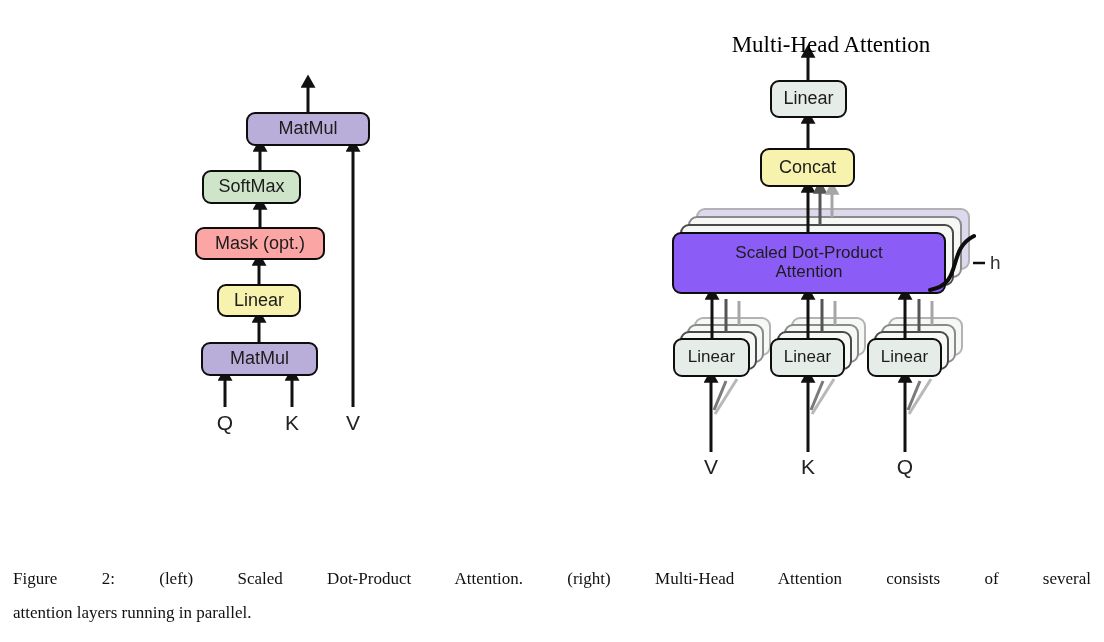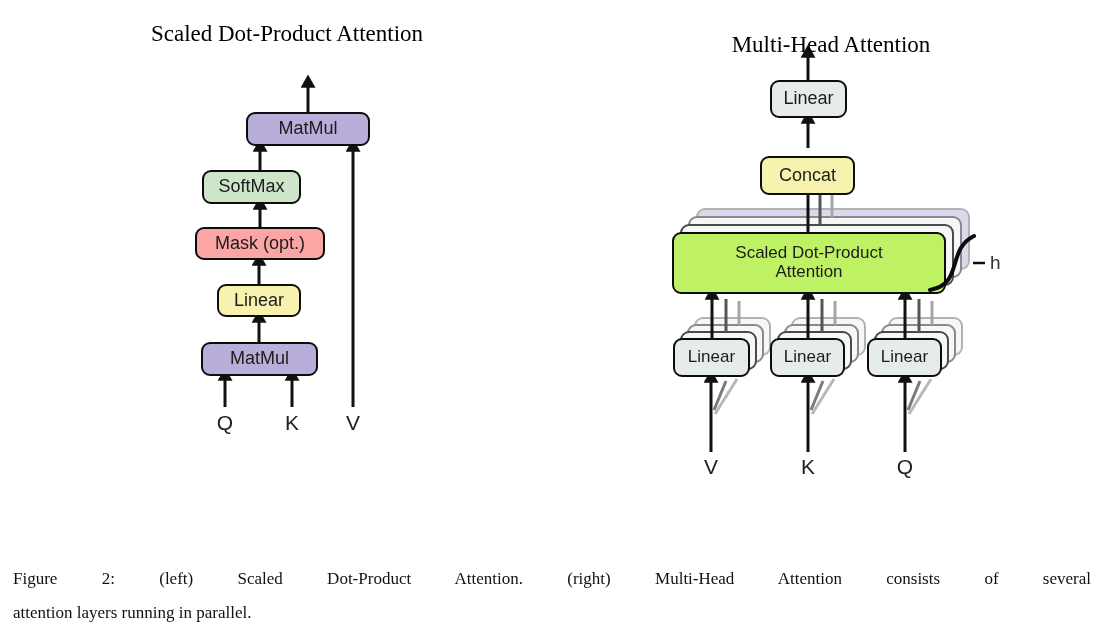--- a/index.html
+++ b/index.html
@@ -22,21 +22,20 @@
            font-family:"Liberation Serif",serif;font-size:17px;color:#111;}
   .cap1{top:569px;text-align:justify;text-align-last:justify;}
   .cap2{top:603px;text-align:left;}
   .hlabel{position:absolute;z-index:6;font-size:19px;color:#333;}
 </style>
 </head>
 <body>
 
 <div id="page">
 
-  <div class="title" style="left:122px;top:21px;width:330px;">Scaled Dot-Product Attention</div>
   <div class="title" style="left:701px;top:21px;width:260px;margin-top:11px;">Multi-Head Attention</div>
 
   <div class="ghost g3" style="left: 696px; top: 208px; width: 274px; height: 62px; background: rgb(221, 216, 238);" title="Scaled Dot-Product"></div>
   <div class="ghost g2" style="left:688px;top:216px;width:274px;height:62px;"></div>
   <div class="ghost g1" style="left:680px;top:224px;width:274px;height:62px;"></div>
 
   <div class="ghost g3" style="left:694px;top:317px;width:77px;height:39px;"></div>
   <div class="ghost g2" style="left:687px;top:324px;width:77px;height:39px;"></div>
   <div class="ghost g1" style="left:680px;top:331px;width:77px;height:39px;"></div>
 
@@ -117,24 +116,24 @@
     <span>MatMul</span>
   </div>
 
   <div class="iolabel" style="left:205px;top:411px;">Q</div>
   <div class="iolabel" style="left:272px;top:411px;">K</div>
   <div class="iolabel" style="left:333px;top:411px;">V</div>
 
   <div class="box" style="left:770px;top:80px;width:77px;height:38px;background:#e6ece7;">
     <span>Linear</span>
   </div>
-  <div class="box" style="left: 760px; top: 148px; width: 95px; height: 39px; background: rgb(247, 242, 173); margin-top: 8px;">
+  <div class="box" style="left: 760px; top: 148px; width: 95px; height: 39px; background: rgb(247, 242, 173);">
     <span>Concat</span>
   </div>
-  <div class="box" style="left: 672px; top: 232px; width: 274px; height: 62px; background: #bef264; justify-content: center;">
+  <div class="box" style="left: 672px; top: 232px; width: 274px; height: 62px; background: #8b5cf6; justify-content: center;">
     <span class="sdpa-line">Scaled Dot-Product</span>
     <span class="sdpa-line">Attention</span>
   </div>
   <div class="box" style="left: 673px; top: 338px; width: 77px; height: 39px; font-size: 17px; background: rgb(230, 236, 231);">
     <span>Linear</span>
   </div>
   <div class="box" style="left: 770px; top: 338px; width: 75px; height: 39px; font-size: 17px; background: rgb(230, 236, 231);">
     <span>Linear</span>
   </div>
   <div class="box" style="left: 867px; top: 338px; width: 75px; height: 39px; font-size: 17px; background: rgb(230, 236, 231);">

